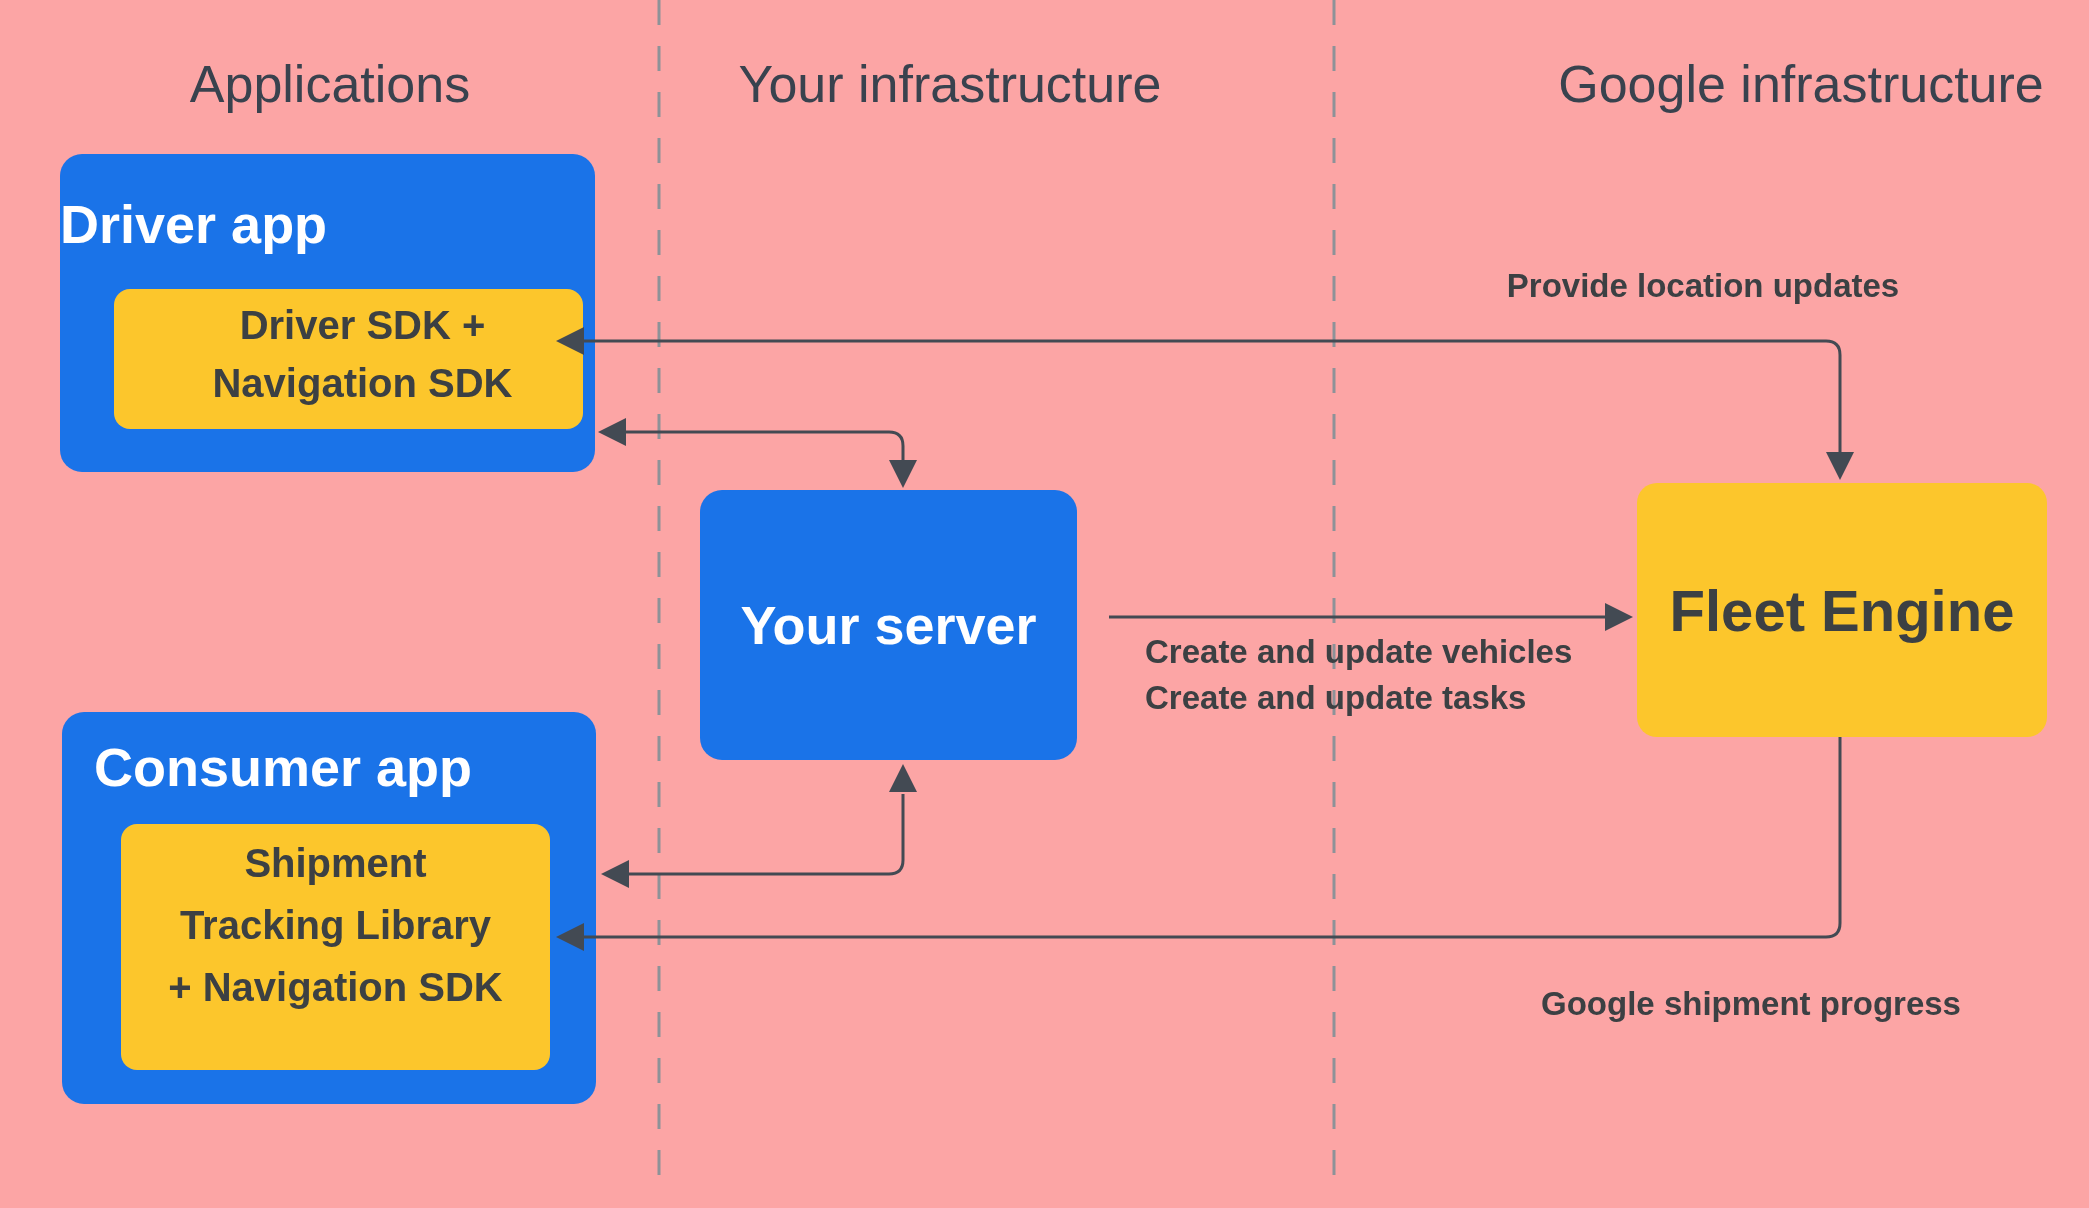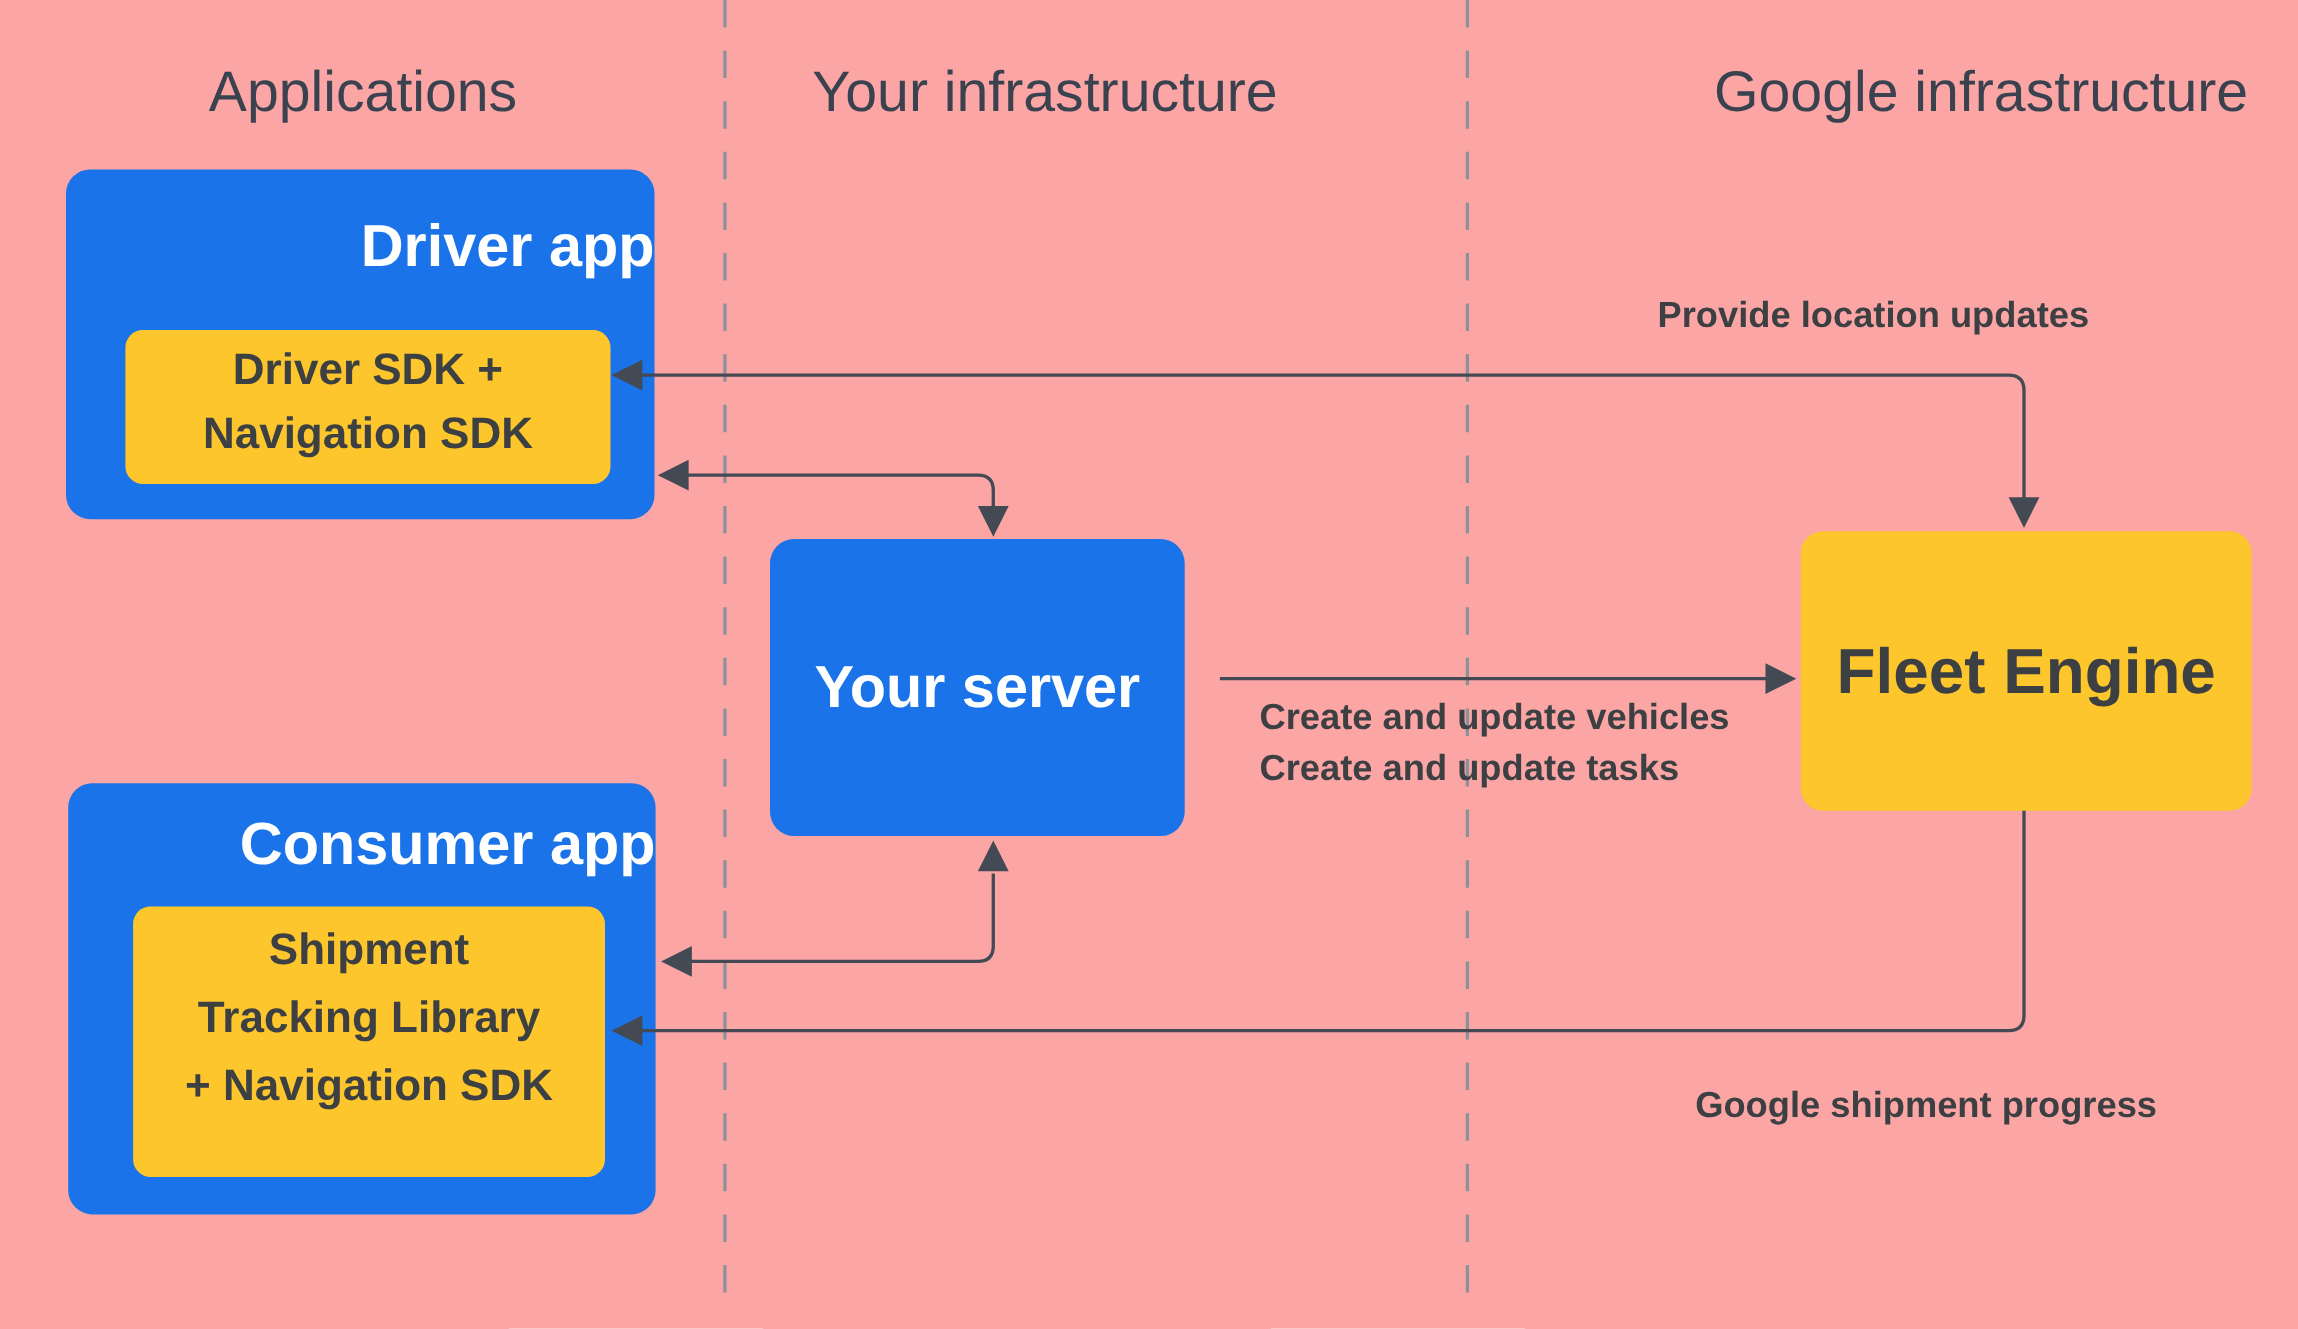--- a/index.html
+++ b/index.html
@@ -37,36 +37,36 @@
   .box-blue {
     position: absolute;
     background: #1A73E8;
     border-radius: 22px;
     z-index: 2;
   }
   .box-title {
     font-size: 54px;
     font-weight: bold;
     color: #ffffff;
-    text-align: right;
+    text-align: left;
     white-space: nowrap;
   }
   .box-yellow {
     position: absolute;
     background: #FCC62C;
     border-radius: 16px;
     color: #3C4043;
     font-size: 40px;
     font-weight: bold;
     text-align: center;
     z-index: 2;
   }
   #driver-app   { left: 60px;  top: 154px; width: 535px; height: 318px; }
   #driver-app .box-title { margin-top: 39px; }
-  #driver-sdk   { left: 54px;  top: 146px; width: 441px; height: 133px; padding-top: 7px; }
+  #driver-sdk   { left: 54px;  top: 135px; width: 441px; height: 133px; padding-top: 7px; padding-left: 28px; }
   #driver-sdk .sdk-line { line-height: 58px; }
 
   #consumer-app { left: 62px;  top: 712px; width: 534px; height: 392px; }
   #consumer-app .box-title { margin-top: 24px; padding-left: 32px; }
   #consumer-sdk { left: 59px;  top: 112px; width: 429px; height: 238px; padding-top: 8px; }
   #consumer-sdk .sdk-line { line-height: 62px; }
 
   #your-server  { left: 700px; top: 490px; width: 377px; height: 270px;
                   display: flex; align-items: center; justify-content: center; }
   #fleet-engine { left: 1637px; top: 483px; width: 410px; height: 254px;

